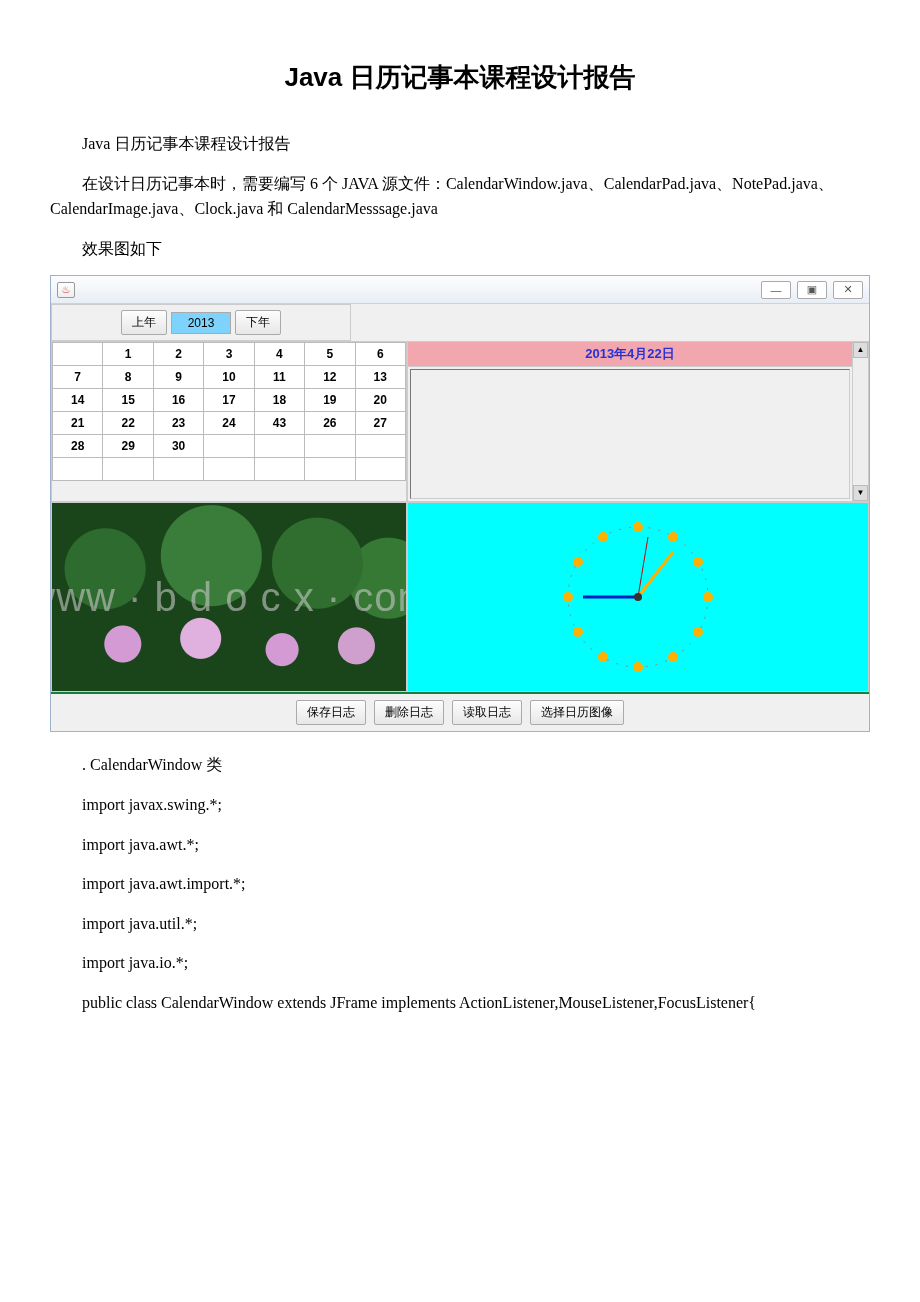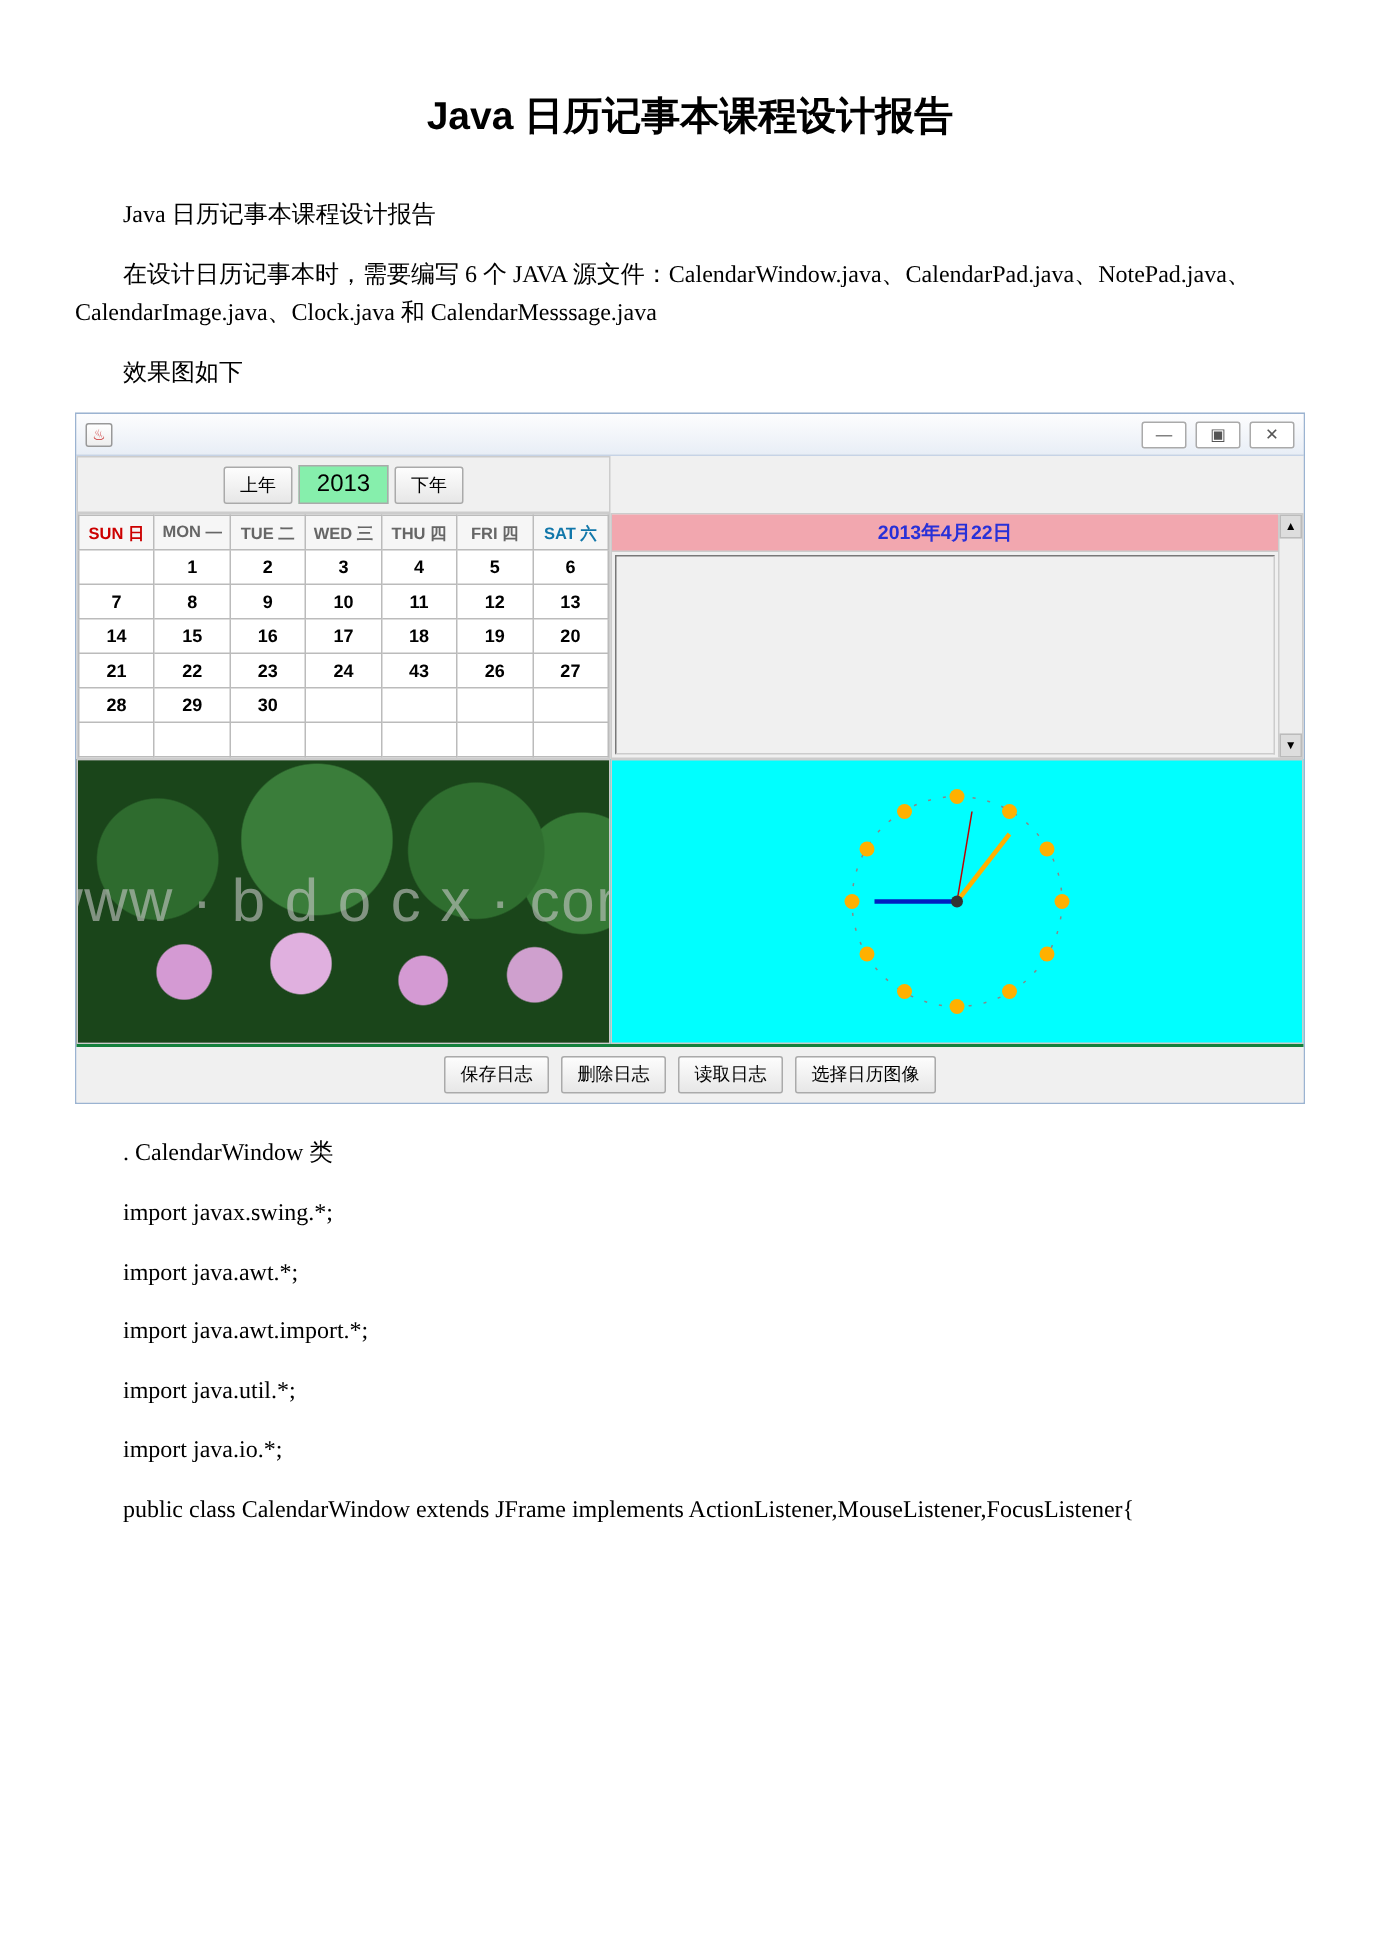--- a/index.html
+++ b/index.html
@@ -62,26 +62,26 @@
 .btn {
   background: linear-gradient(#fdfdfd,#e7e7e7);
   border: 1px solid #aaa;
   border-radius: 2px;
   padding: 3px 10px;
   font-size: 12px;
   font-family: "SimSun", Arial;
   cursor: pointer;
 }
 .input-box {
-  background: #86efac;
+  background: #7dd3fc;
   border: 1px solid #aaa;
   padding: 3px 8px;
   min-width: 60px;
   text-align: center;
-  font-size: 16px;
+  font-size: 12px;
 }
 .mid-year {
   display:flex; gap:4px; justify-content:center; align-items:center;
   padding: 5px;
   border:1px solid #ccc;
 }
 .mid-month {
   display:flex; gap:4px; justify-content:flex-start; align-items:center;
   padding: 5px;
   border:1px solid #ccc;
@@ -158,40 +158,31 @@
   <div class="titlebar">
     <span class="java-icon">♨</span>
     <div class="win-buttons">
       <span class="win-btn">—</span>
       <span class="win-btn">▣</span>
       <span class="win-btn">✕</span>
     </div>
   </div>
 
   <div class="toolbar-row">
-    <div class="mid-year" style="width:356px;">
+    <div class="mid-year" style="width:300px;">
       <button class="btn">上年</button>
       <span class="input-box">2013</span>
       <button class="btn">下年</button>
     </div>
   </div>
 
   <div class="toolbar-row">
     <div class="calendar-side">
       <table class="cal">
         <tbody>
-            <tr>
-          <th class="sun">SUN 日</th>
-          <th>MON —</th>
-          <th>TUE 二</th>
-          <th>WED 三</th>
-          <th>THU 四</th>
-          <th>FRI 四</th>
-          <th class="sat">SAT 六</th>
-        </tr>
         <tr>
           <td></td>
           <td>1</td>
           <td>2</td>
           <td>3</td>
           <td>4</td>
           <td>5</td>
           <td>6</td>
         </tr>
         <tr>

